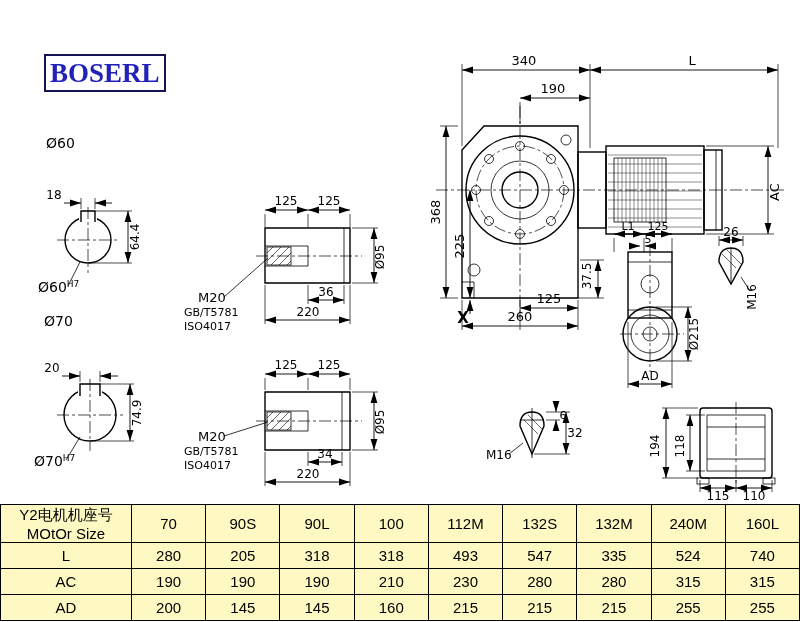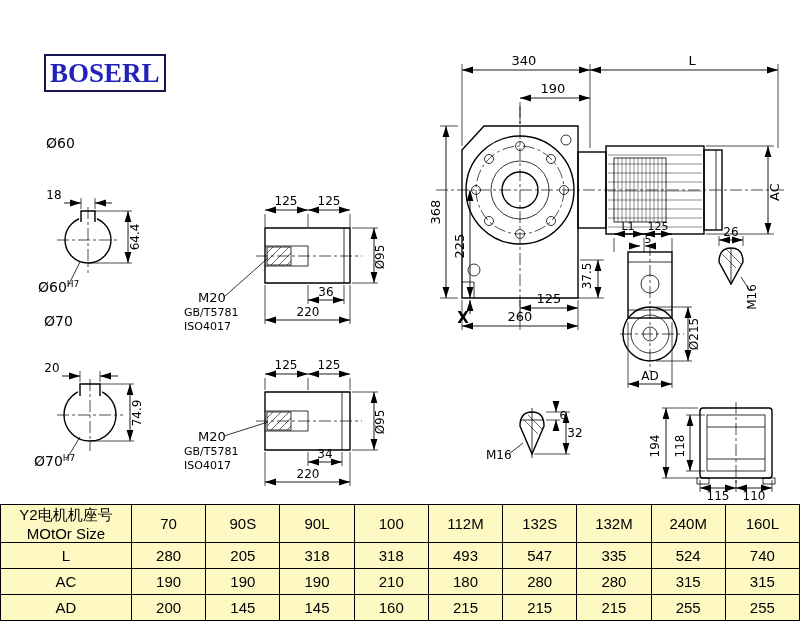--- a/index.html
+++ b/index.html
@@ -273,21 +273,21 @@
           <td>335</td>
           <td>524</td>
           <td>740</td>
         </tr>
         <tr>
           <td>AC</td>
           <td>190</td>
           <td>190</td>
           <td>190</td>
           <td>210</td>
-          <td>180</td>
+          <td>230</td>
           <td>280</td>
           <td>280</td>
           <td>315</td>
           <td>315</td>
         </tr>
         <tr>
           <td>AD</td>
           <td>200</td>
           <td>145</td>
           <td>145</td>

